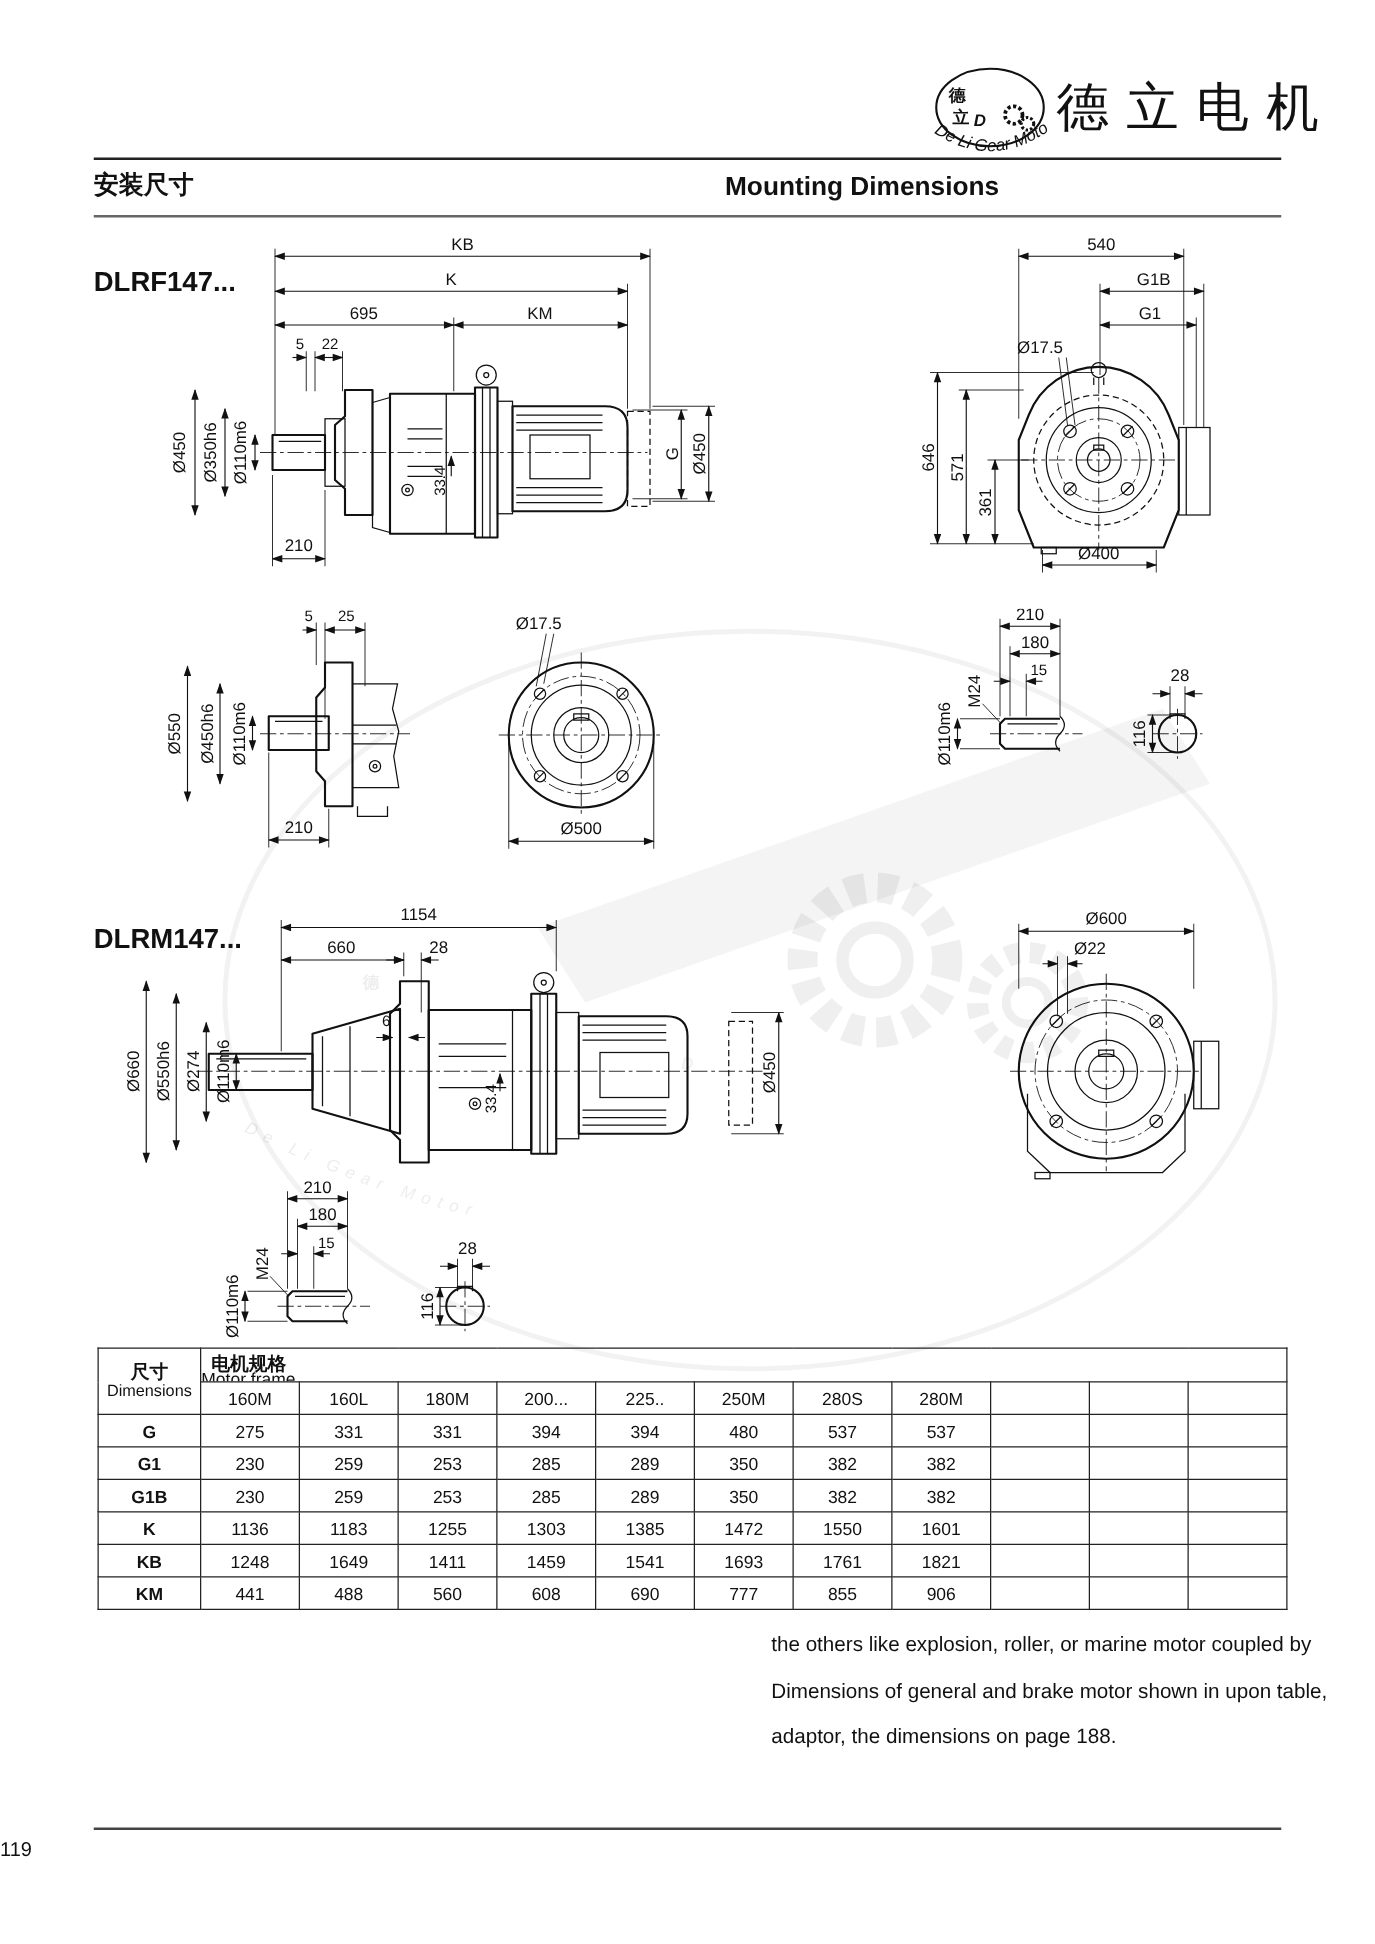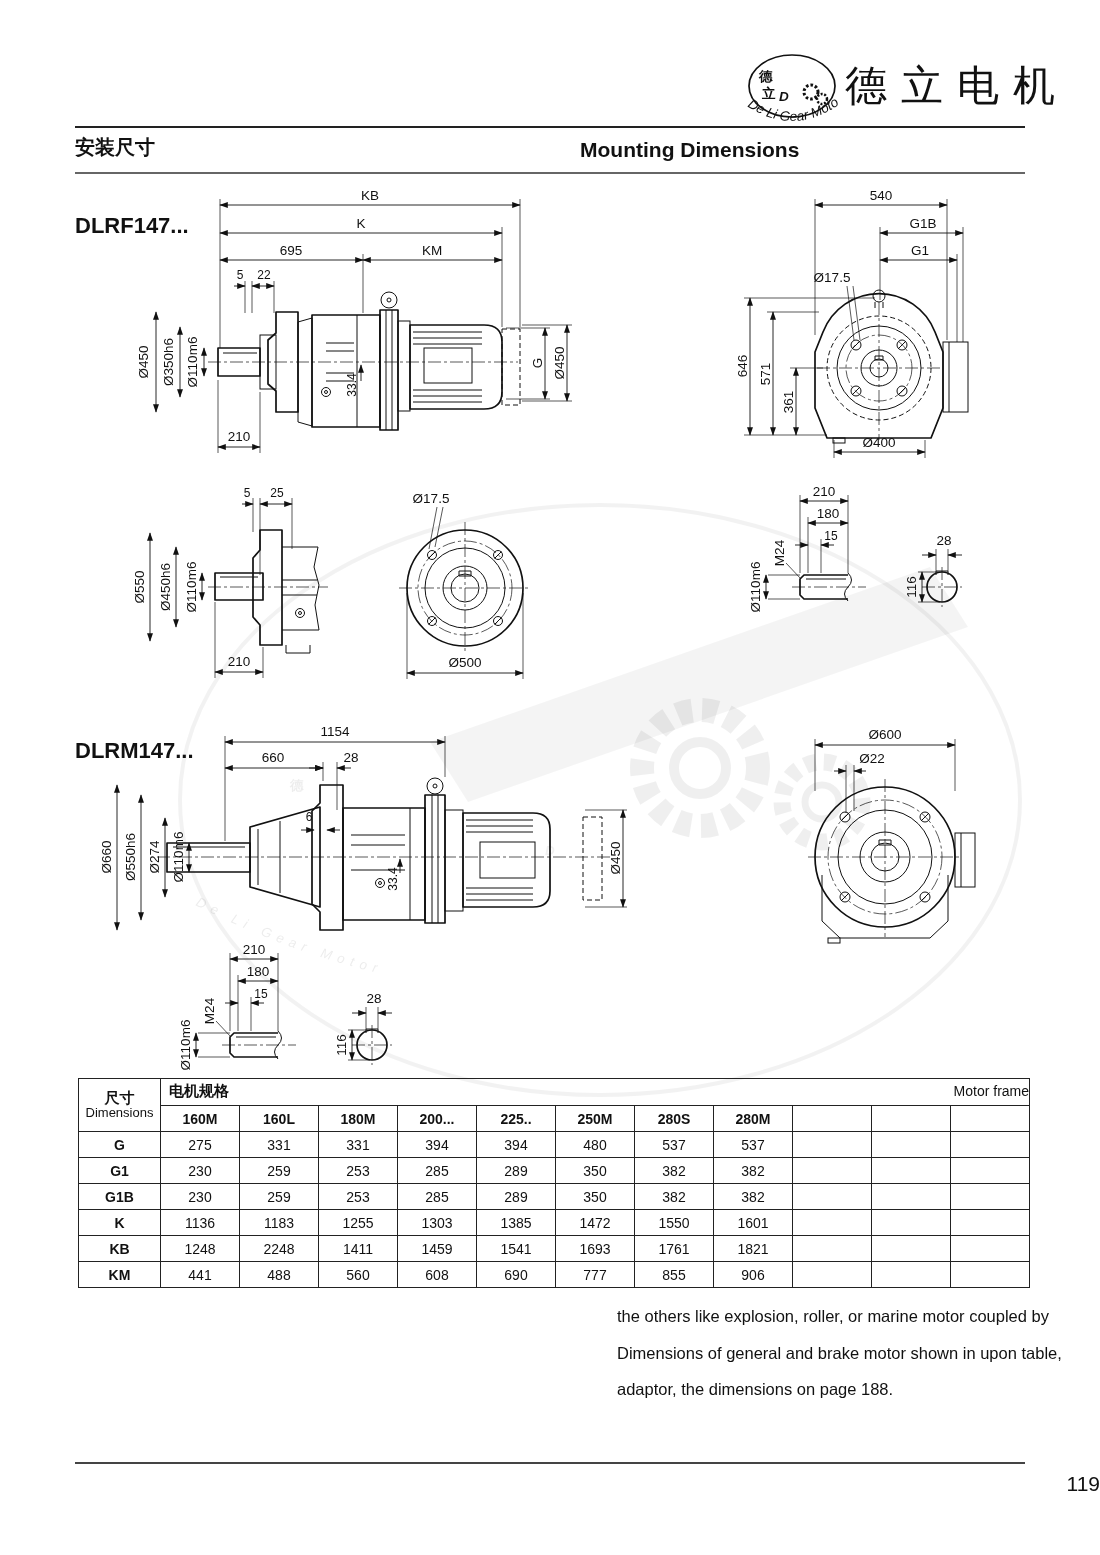--- a/index.html
+++ b/index.html
@@ -24,32 +24,32 @@
          letter-spacing:14px;font-family:"DejaVu Serif",serif;white-space:nowrap}
   .title-cn{position:absolute;left:75px;top:134px;font-size:20px;font-weight:bold}
   .title-en{position:absolute;left:580px;top:138px;font-size:21px;font-weight:bold}
   .sec-label{position:absolute;font-size:22px;font-weight:bold}
   
   table.dims{position:absolute;left:78px;top:1078px;border-collapse:collapse;table-layout:fixed;width:949px;font-size:14px}
   table.dims td,table.dims th{border:1px solid #222;padding:0;text-align:center;height:25px;overflow:hidden}
   table.dims{border:1.5px solid #222}
   .hdr-merged{position:relative;text-align:left}
   .spec-cn{position:absolute;left:8px;top:3px;font-weight:bold;font-size:15px}
-  .frame-en{position:absolute;left:0;right:0;top:4px;text-align:right;font-size:14px}
+  .frame-en{position:absolute;left:0;right:0;top:16px;text-align:left;font-size:14px}
   .dimcell{line-height:1.1}
   .dimcell .cn{font-weight:bold;font-size:15px}
   .dimcell .en{font-size:13px}
-  th.colh{font-weight:bold}
+  th.colh{font-weight:normal}
   td.rowlabel{font-weight:bold}
   
   .notes{position:absolute;font-size:16.5px;line-height:36.5px;white-space:nowrap}
   .notes .t{font-weight:normal}
   .notes-en .t{font-weight:bold;font-size:16px}
   
-  .pageno{position:absolute;left:0;width:1100px;top:1472px;text-align:right;font-size:21px}
+  .pageno{position:absolute;left:0;width:1100px;top:1472px;text-align:left;font-size:16px}
   
   .wm{position:absolute;left:0;top:0;pointer-events:none}
 </style>
 </head>
 <body>
 
 <div class="page">
 
   <svg width="0" height="0" style="position:absolute" aria-hidden="true">
     <defs>
@@ -559,21 +559,21 @@
           <td>1472</td>
           <td>1550</td>
           <td>1601</td>
           <td></td>
           <td></td>
           <td></td>
         </tr>
         <tr>
           <td class="rowlabel">KB</td>
           <td>1248</td>
-          <td>2248</td>
+          <td>1649</td>
           <td>1411</td>
           <td>1459</td>
           <td>1541</td>
           <td>1693</td>
           <td>1761</td>
           <td>1821</td>
           <td></td>
           <td></td>
           <td></td>
         </tr>

